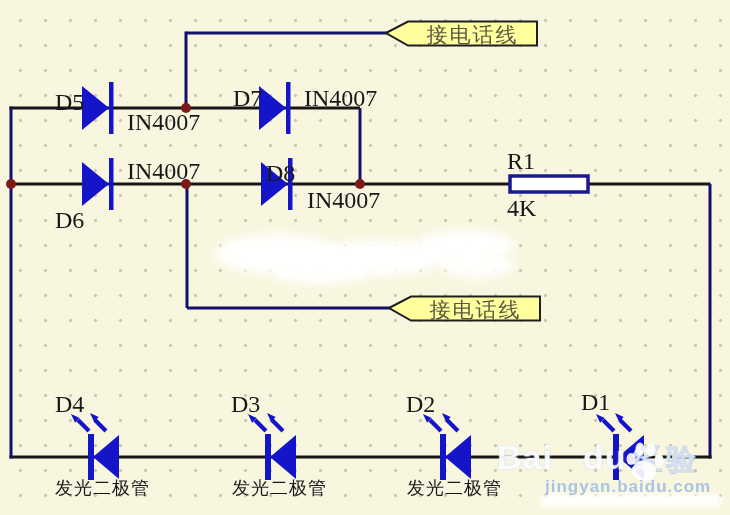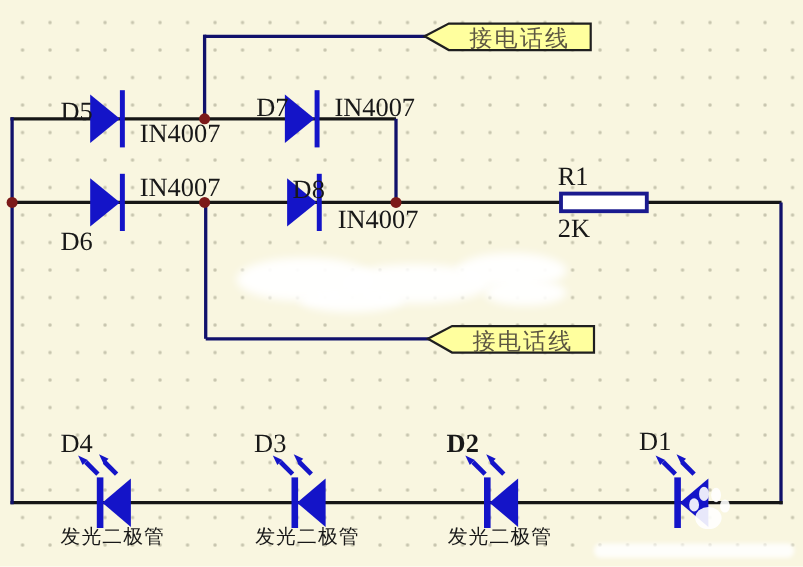--- a/index.html
+++ b/index.html
@@ -108,43 +108,49 @@
   <div class="lbl" style="left:55px;top:90px;">D5</div>
   <div class="lbl" style="left:127px;top:110px;">IN4007</div>
   <div class="lbl" style="left:55px;top:160px;margin-top:48px;">D6</div>
   <div class="lbl" style="left:127px;top:159px;">IN4007</div>
   <div class="lbl" style="left:233px;top:86px;">D7</div>
   <div class="lbl" style="left:304px;top:86px;">IN4007</div>
   <div class="lbl" style="left:233px;top:161px;margin-left:33px;">D8</div>
   <div class="lbl" style="left:307px;top:188px;">IN4007</div>
 
   <div class="lbl" style="left:507px;top:149px;">R1</div>
-  <div class="lbl" style="left:507px;top:196px;">2K</div>
+  <div class="lbl" style="left:507px;top:196px;">4K</div>
 
   <div class="lbl" style="left:55px;top:392px;text-align:right;">D4</div>
   <div class="lbl" style="left:231px;top:392px;">D3</div>
-  <div class="lbl" style="left:406px;top:392px;font-weight:bold;">D2</div>
+  <div class="lbl" style="left:406px;top:392px;">D2</div>
   <div class="lbl" style="left:581px;top:390px;font-family:Liberation Serif, serif;">D1</div>
 
   <div class="lbl cn" style="left:55px;top:479px;">发光二极管</div>
   <div class="lbl cn" style="left:232px;top:479px;">发光二极管</div>
   <div class="lbl cn" style="left:407px;top:479px;">发光二极管</div>
 
   <div class="wm" style="left:210px;top:222px;width:310px;height:70px;">
     <div class="blob" style="left:5px;top:12px;width:125px;height:40px;"></div>
     <div class="blob" style="left:100px;top:18px;width:135px;height:36px;"></div>
     <div class="blob" style="left:205px;top:8px;width:100px;height:32px;"></div>
     <div class="blob" style="left:62px;top:40px;width:95px;height:22px;"></div>
     <div class="blob" style="left:230px;top:32px;width:75px;height:24px;"></div>
   </div>
 
   <div class="white-strip"></div>
+  <div class="bd-row wm">
+    <span class="bd-text">Bai</span>
+    <span class="bd-text" style="margin-left:30px;">du</span>
+    <span class="bd-cn">经验</span>
+  </div>
   <svg class="paw wm" width="40" height="44" viewBox="0 0 40 44">
     <g fill="rgba(255,255,255,0.9)">
       <ellipse cx="20" cy="30" rx="12" ry="10"></ellipse>
       <ellipse cx="7" cy="18" rx="4.5" ry="6"></ellipse>
       <ellipse cx="16" cy="8" rx="4.5" ry="6.5"></ellipse>
       <ellipse cx="27" cy="9" rx="4.5" ry="6.5"></ellipse>
       <ellipse cx="35" cy="19" rx="4.5" ry="6"></ellipse>
     </g>
   </svg>
+  <div class="bd-url wm">jingyan.baidu.com</div>
 
 </div>
 
 </body></html>

